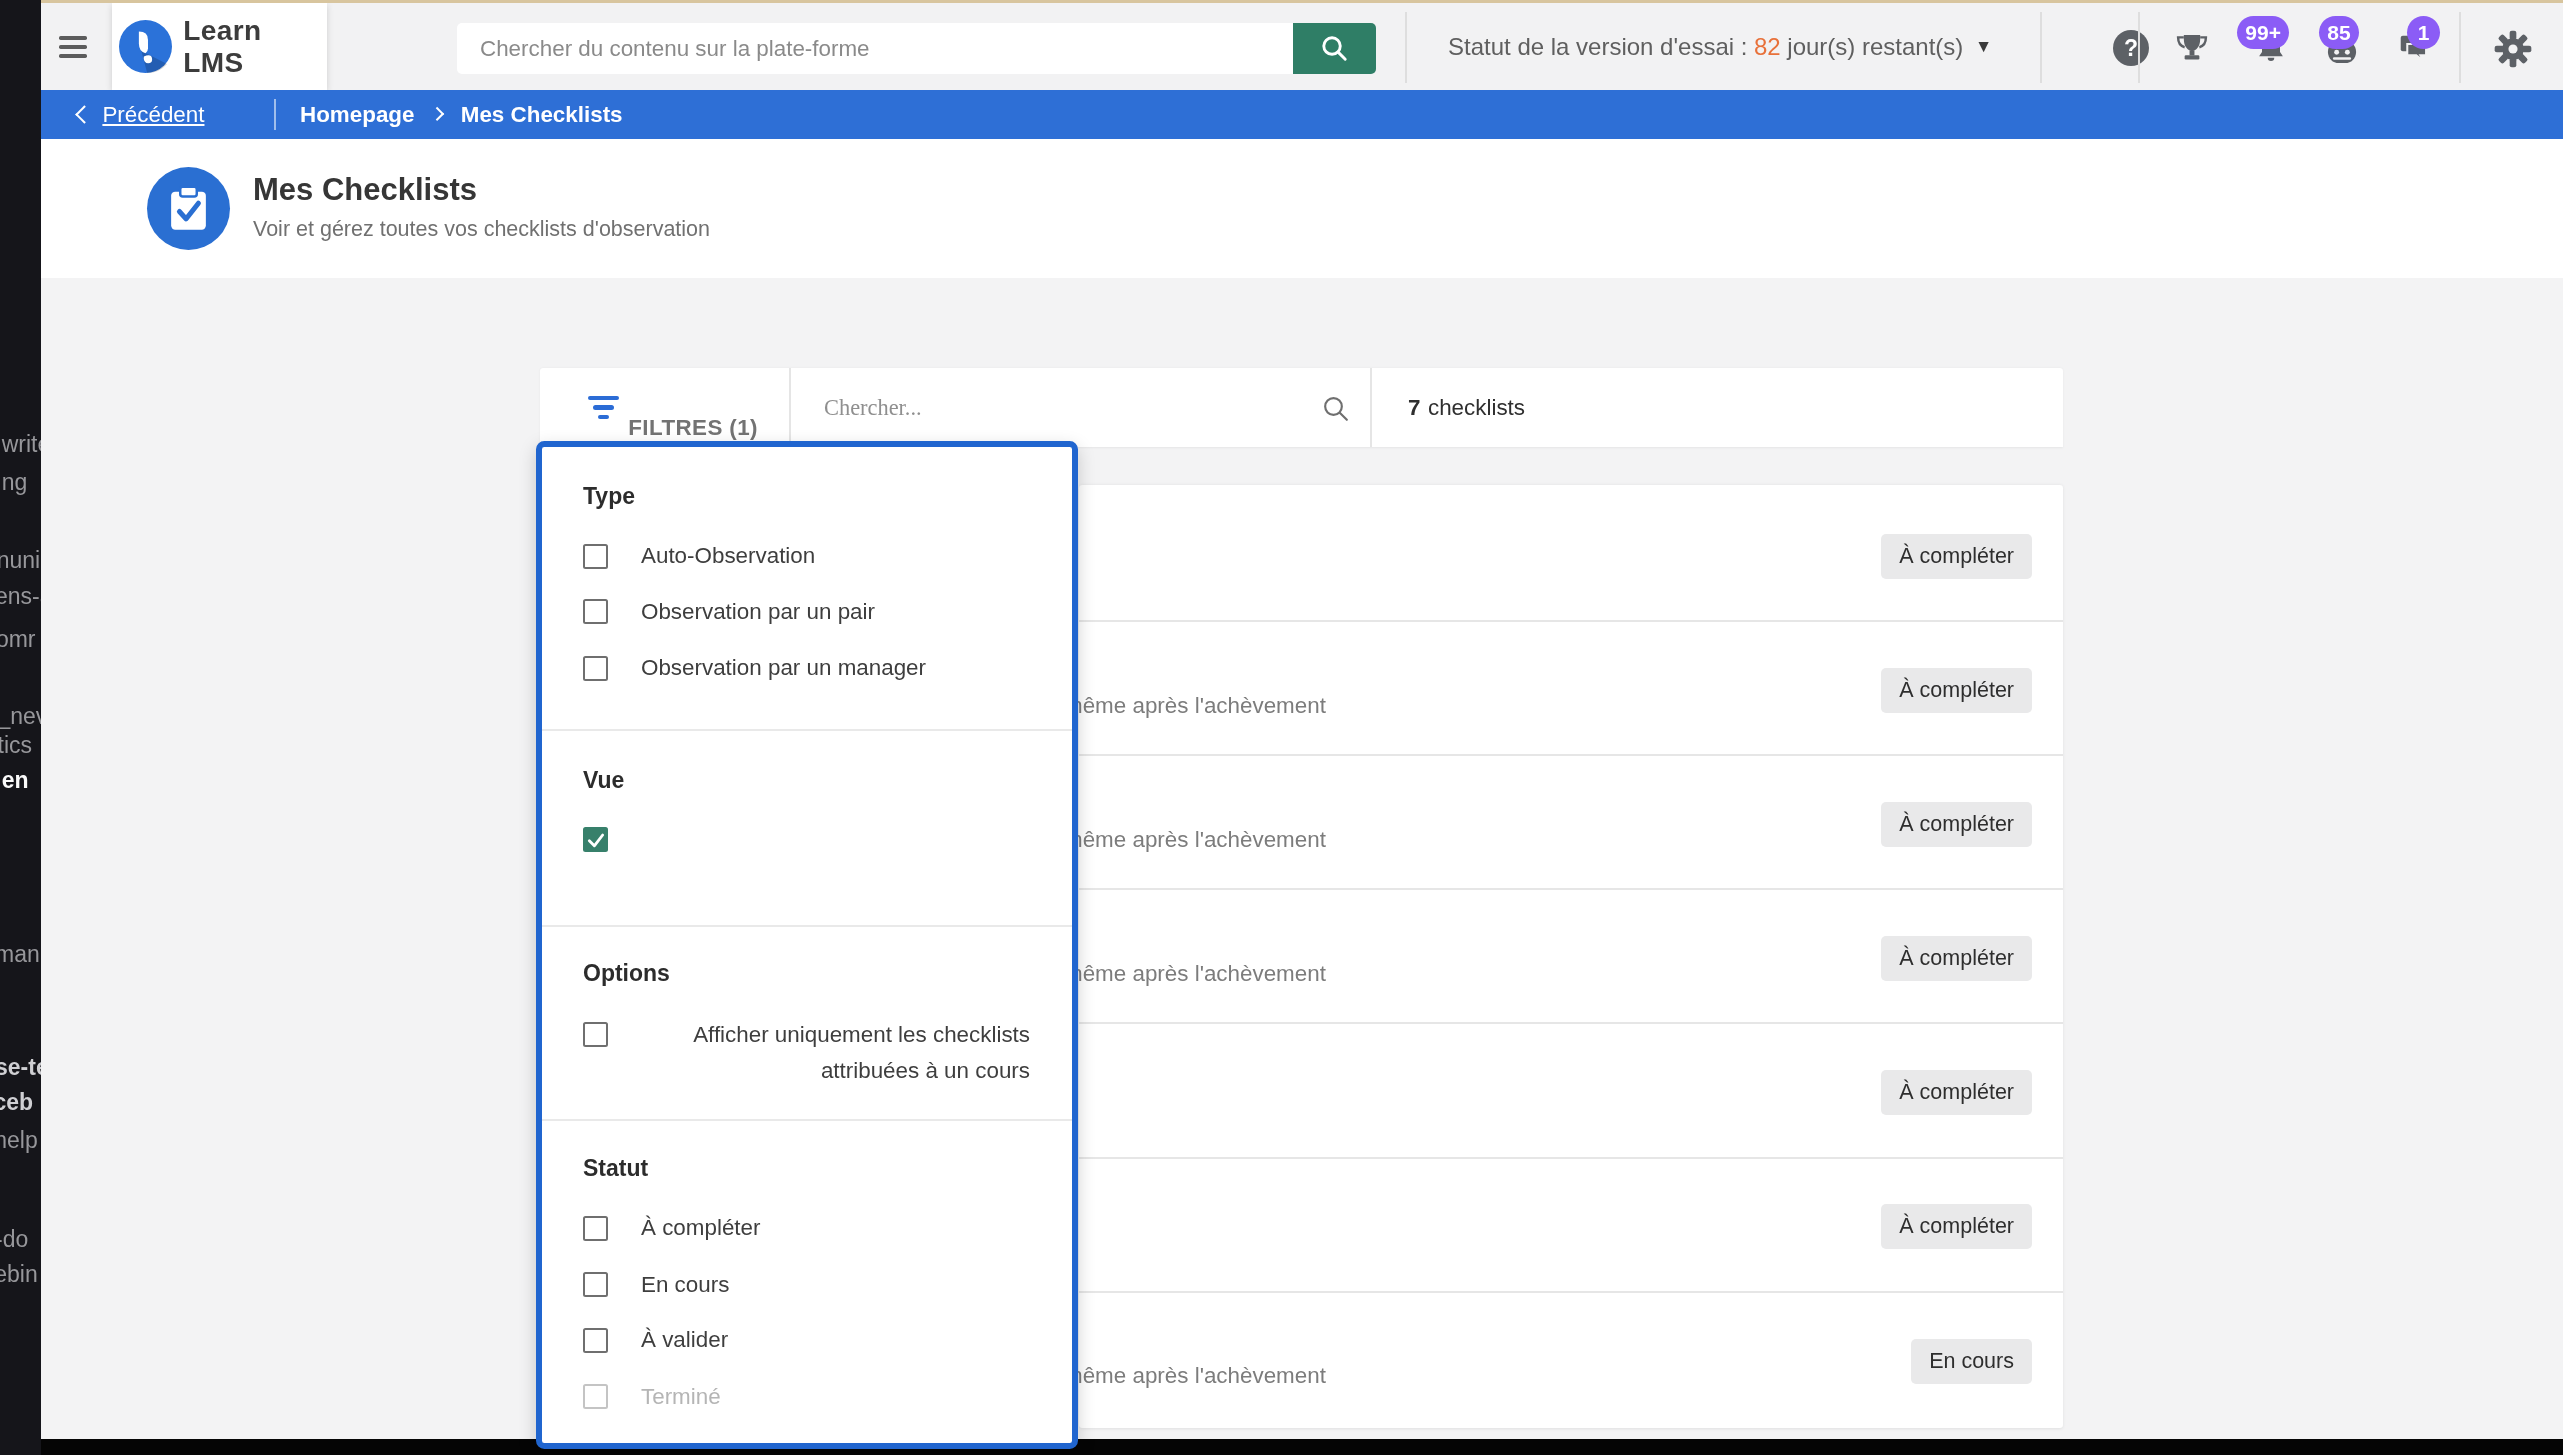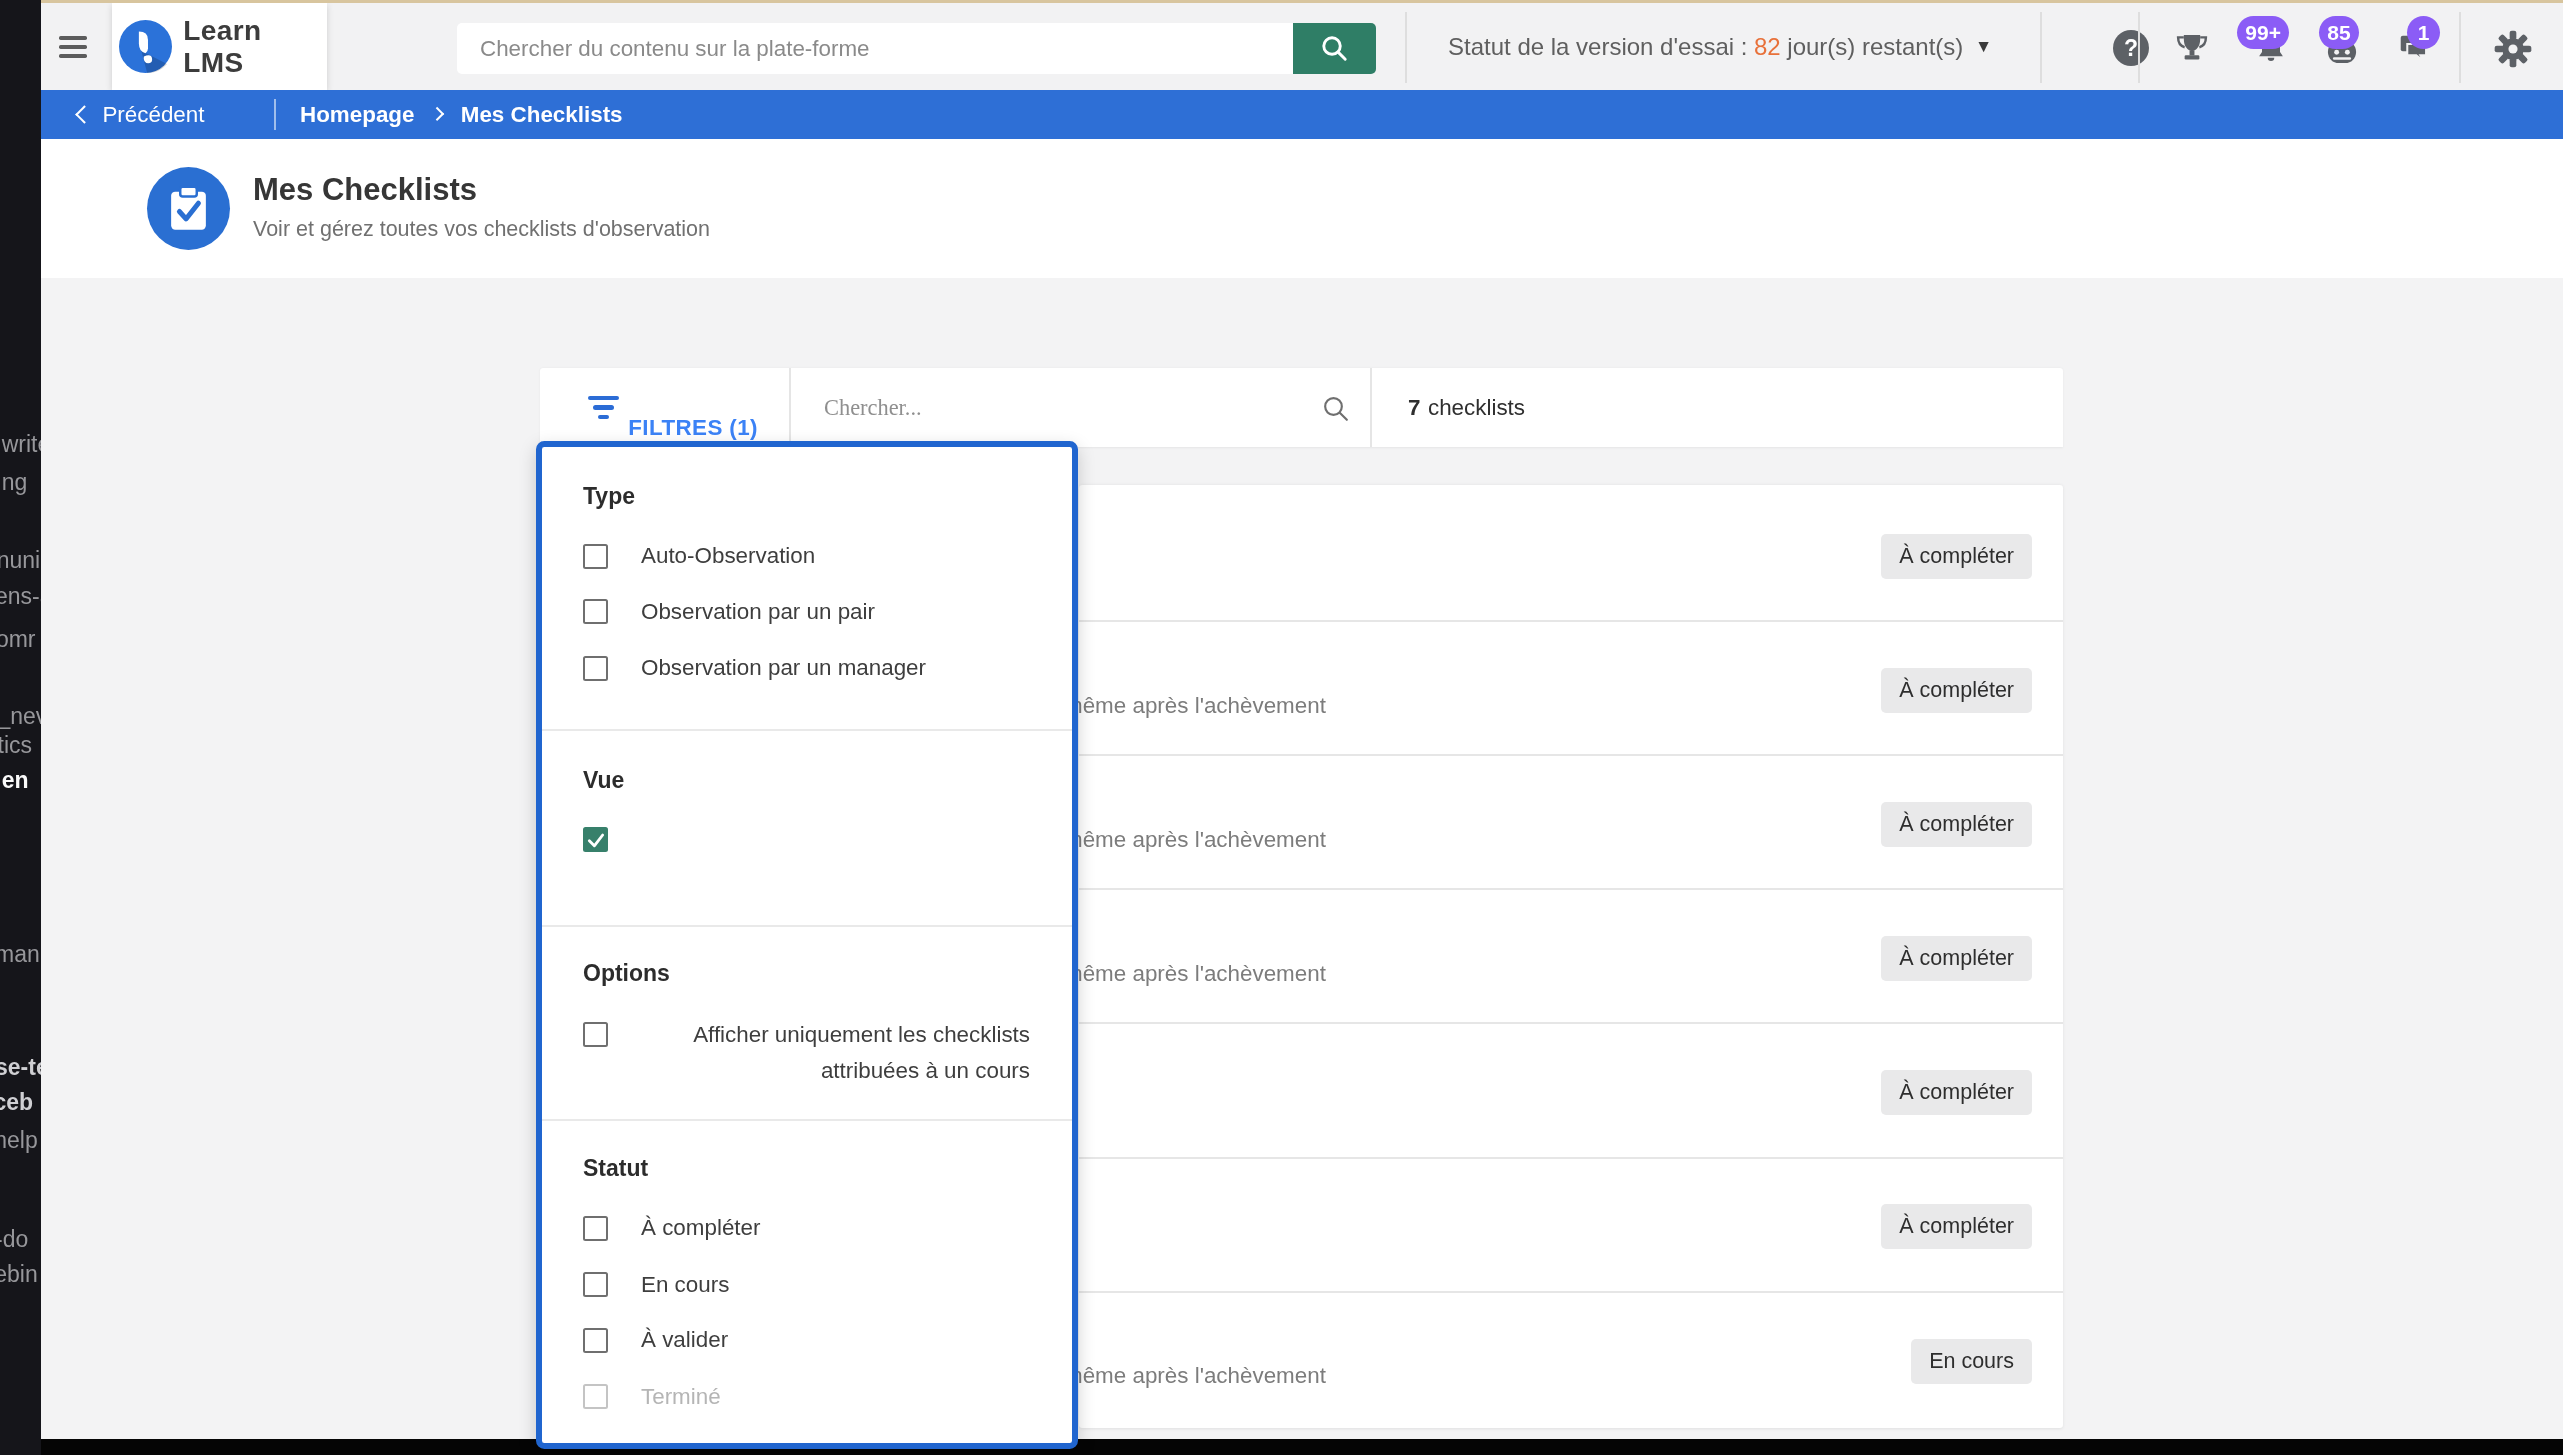--- a/index.html
+++ b/index.html
@@ -36,37 +36,37 @@
   .helpcircle{left:2072px;top:27px;width:36px;height:36px;border-radius:50%;background:#5d6166;color:#fff;
               font-size:23px;font-weight:bold;display:flex;align-items:center;justify-content:center;cursor:pointer;}
   .topicon{position:absolute;top:27px;cursor:pointer;}
   .badge{position:absolute;top:13.2px;background:#8b5cf6;color:#fff;font-size:21px;font-weight:bold;
          border-radius:16.6px;height:33px;min-width:33px;padding:0 8.3px;display:flex;align-items:center;justify-content:center;box-sizing:border-box;z-index:3;}
 
   
   .bluebar{left:41px;top:90px;width:2522px;height:49px;background:#2e6fd6;z-index:2;color:#fff;}
   .chev{display:inline-block;width:10.8px;height:10.8px;border-left:2.5px solid #fff;border-bottom:2.5px solid #fff;transform:rotate(45deg);}
   .chevr{display:inline-block;width:8.3px;height:8.3px;border-right:2.1px solid #fff;border-top:2.1px solid #fff;transform:rotate(45deg);}
-  .bback{position:absolute;left:37px;top:0;height:49px;display:flex;align-items:center;gap:11.6px;font-size:22.4px;cursor:pointer;}
+  .bback{position:absolute;left:37px;top:0;height:49px;display:flex;align-items:center;gap:11.6px;font-size:22.4px;cursor:pointer;text-decoration:underline;}
   .bdiv{position:absolute;left:233px;top:9px;width:1.7px;height:31px;background:rgba(255,255,255,.55);}
   .bcrumbs{position:absolute;left:259px;top:0;height:49px;display:flex;align-items:center;gap:18px;font-size:22.4px;font-weight:bold;}
 
   
   .pagehead{left:41px;top:139px;width:2522px;height:139px;background:#fff;z-index:2;}
   .headicon{position:absolute;left:106px;top:28px;width:83px;height:83px;border-radius:50%;background:#2a6fd2;display:flex;align-items:center;justify-content:center;}
   .ptitle{position:absolute;left:212px;top:33px;font-size:31px;font-weight:bold;color:#363636;}
   .psub{position:absolute;left:212px;top:78px;font-size:21.5px;color:#707070;}
 
   
   .toolbar{left:540px;top:368px;width:1523px;height:79px;background:#fff;z-index:2;border-radius:3.3px 3.3px 0 0;box-shadow:0 0.8px 2.5px rgba(0,0,0,.06);}
   .tbdiv{position:absolute;top:0;width:1.7px;height:79px;background:#e5e5e5;}
   .filtrestab{position:absolute;left:0;top:0;width:249px;height:79px;display:flex;align-items:center;cursor:pointer;}
   .funnel{margin-left:47px;width:33px;display:flex;flex-direction:column;align-items:center;gap:5px;}
   .funnel div{height:4.1px;background:#2b6cd6;border-radius:2.5px;}
-  .filtrestext{margin-left:8.3px;font-size:22.4px;font-weight:bold;color:#3b82f6;letter-spacing:0.4px;margin-top:40px;}
+  .filtrestext{margin-left:8.3px;font-size:22.4px;font-weight:bold;color:#737373;letter-spacing:0.4px;margin-top:40px;}
   .tsearch{position:absolute;left:249px;top:0;width:580px;height:79px;border:none;outline:none;font-size:22.4px;color:#6d6d6d;
            padding:0 58px 0 35px;background:transparent;font-family:Liberation Serif, serif;box-sizing:border-box;}
   .tsearch::placeholder{color:#8f8f8f;opacity:1;}
   .tcount{position:absolute;left:868px;top:0;height:79px;display:flex;align-items:center;font-size:22.4px;color:#2f2f2f;gap:7.5px;}
 
   
   .panel{left:1079px;top:485px;width:984px;height:943px;background:#fff;z-index:2;border-radius:3.3px;box-shadow:0 0.8px 3.3px rgba(0,0,0,.08);}
   .rowdiv{position:absolute;left:0;right:0;height:1.7px;background:#e6e6e6;}
   .statusbadge{position:absolute;right:31px;height:45px;background:#e9e9ea;border-radius:5px;
                display:flex;align-items:center;padding:0 18px;font-size:21.5px;color:#2e2e2e;white-space:nowrap;}

